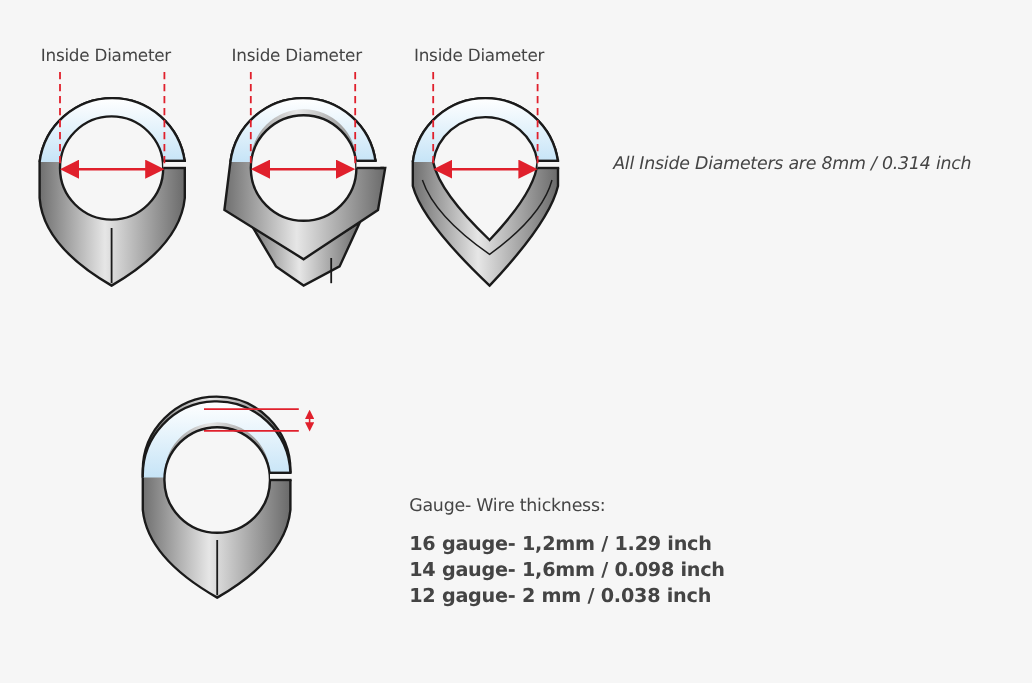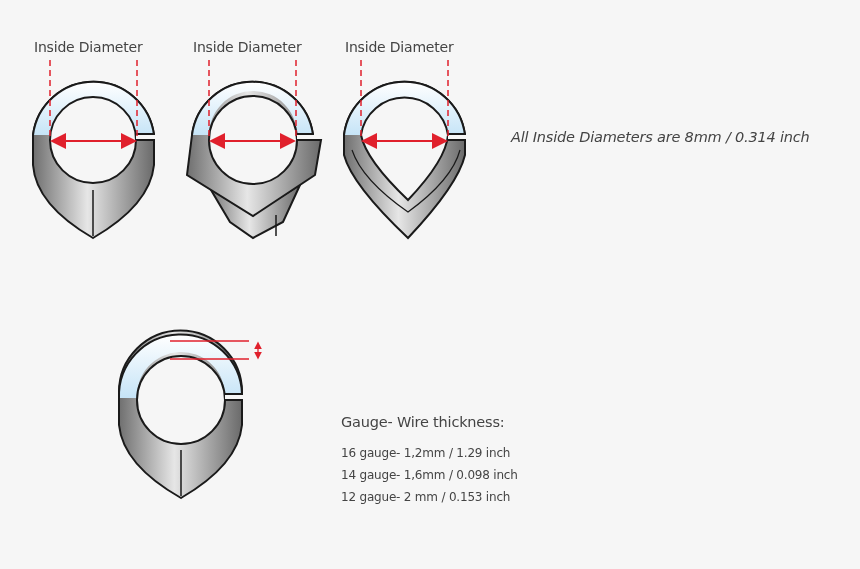--- a/index.html
+++ b/index.html
@@ -1,20 +1,20 @@
 <!DOCTYPE html>
 <html><head>
 <meta charset="utf-8">
 <style>
   html,body{margin:0;padding:0;}
   body{width:860px;height:569px;background:#f6f6f6;position:relative;overflow:hidden;font-family:"DejaVu Sans","Liberation Sans",sans-serif;color:#444;}
   .lbl{position:absolute;font-size:14px;color:#444;white-space:nowrap;letter-spacing:-0.2px;}
   svg.fig{position:absolute;left:0;top:0;}
   .note{position:absolute;font-size:14.5px;color:#444;white-space:nowrap;letter-spacing:-0.2px;}
-  .gauge-list div{font-size:12px;line-height:22px;white-space:nowrap;letter-spacing:-0.2px;}
+  .gauge-list div{font-size:16px;line-height:22px;white-space:nowrap;letter-spacing:-0.2px;font-weight:bold;}
 </style>
 </head>
 <body>
 
 <span class="lbl" style="left:34px;top:39px;">Inside Diameter</span>
 <span class="lbl" style="left:193px;top:39px;">Inside Diameter</span>
 <span class="lbl" style="left:345px;top:39px;">Inside Diameter</span>
 
 <svg class="fig" width="860" height="569" viewBox="0 0 860 569">
   <defs>
@@ -93,15 +93,15 @@
   </g>
 </svg>
 
 <span class="note" style="left:511px;top:129px;font-style:italic;">All Inside Diameters are 8mm / 0.314 inch</span>
 
 <div style="position:absolute;left:341px;top:366px;margin-top:48px;">
   <div style="font-size:14.5px;white-space:nowrap;letter-spacing:-0.2px;">Gauge- Wire thickness:</div>
   <div class="gauge-list" style="margin-top:12px;">
     <div>16 gauge- 1,2mm / 1.29 inch</div>
     <div>14 gauge- 1,6mm / 0.098 inch</div>
-    <div>12 gague- 2 mm / 0.153 inch</div>
+    <div>12 gague- 2 mm / 0.038 inch</div>
   </div>
 </div>
 
 </body></html>

